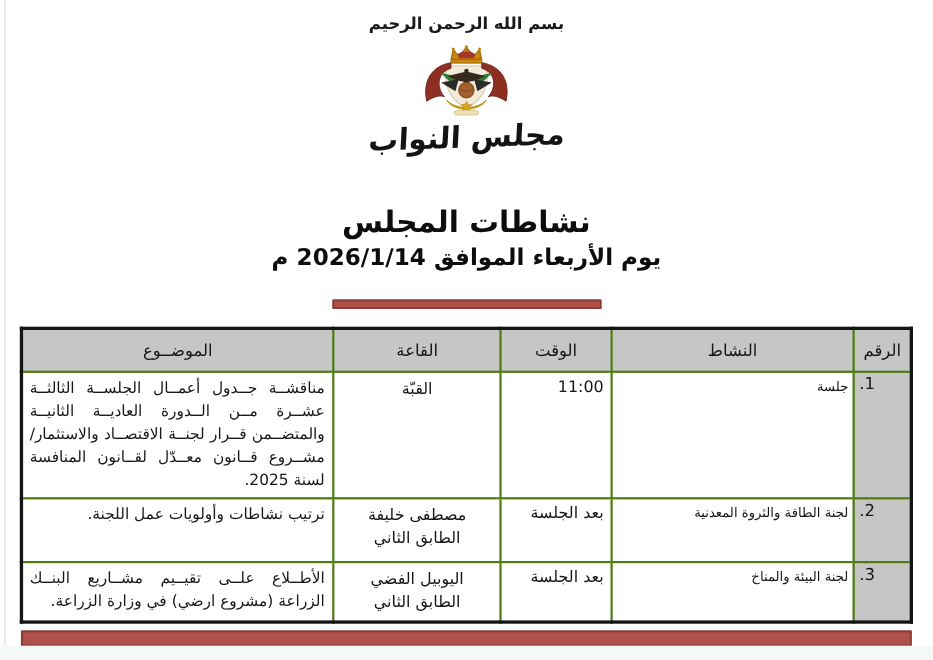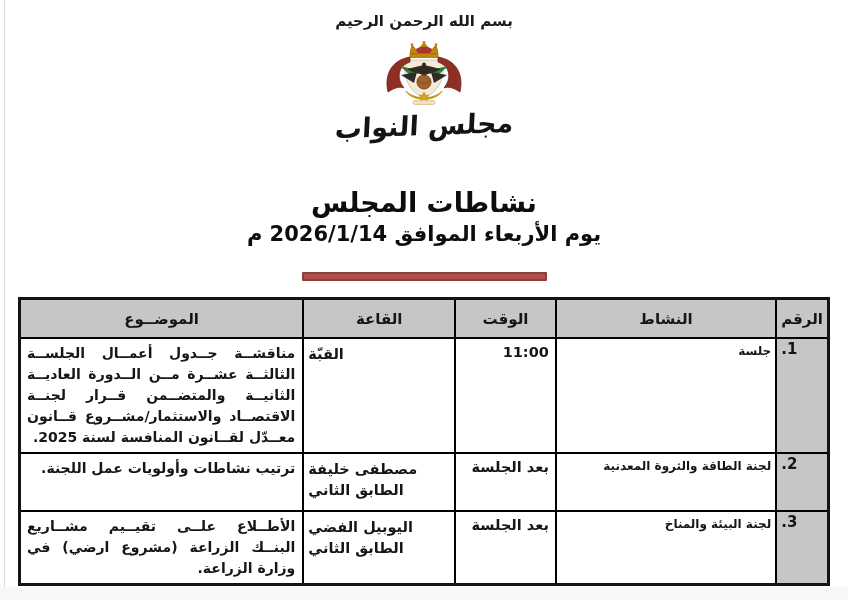--- a/index.html
+++ b/index.html
@@ -32,36 +32,36 @@
   .title-divider{
     margin:26px auto 0 auto;width:241px;height:5px;
     background:#b0504b;border:2px solid #8e3e39;border-radius:1px;
   }
 
   table.activities{
     border-collapse:collapse;direction:rtl;margin:16px auto 0 auto;
     border:3px solid #141414;table-layout:fixed;width:812px;
   }
   .activities th,.activities td{
-    border:2px solid #000000;vertical-align:top;font-weight:bold;
+    border:2px solid #4d7c0f;vertical-align:top;font-weight:normal;
   }
   .activities th{
     background:#c6c6c6;font-size:15px;padding:10px 4px 9px 4px;text-align:center;
   }
   .col-num{width:52px;}  .col-activity{width:219px;} .col-time{width:100px;}
   .col-hall{width:151px;} .col-subject{width:282px;}
 
   td.cell-number{
     background:#c6c6c6;text-align:left;font-size:15px;padding:2px 4px;line-height:1.15;
   }
   td.cell-activity{text-align:right;font-size:12px;padding:5px 4px;}
   td.cell-time{font-size:14.5px;padding:5px 6px;}
   td.cell-time.centered{text-align:right;}
   td.cell-time.righted{text-align:right;}
-  td.cell-hall{text-align:left;font-size:14.5px;padding:5px 4px;line-height:1.45;border-radius:19px;}
+  td.cell-hall{text-align:center;font-size:14.5px;padding:5px 4px;line-height:1.45;border-radius:19px;}
   td.cell-hall span{display:block;}
   td.cell-subject{
     font-size:14px;line-height:21px;padding:4px 7px 4px 6px;
     text-align:justify;text-align-last:right;
   }
   tr.row-1 td{height:100px;}
   tr.row-2 td{height:46px;}
   tr.row-3 td{height:42px;}
 
   .bottom-red-bar{

